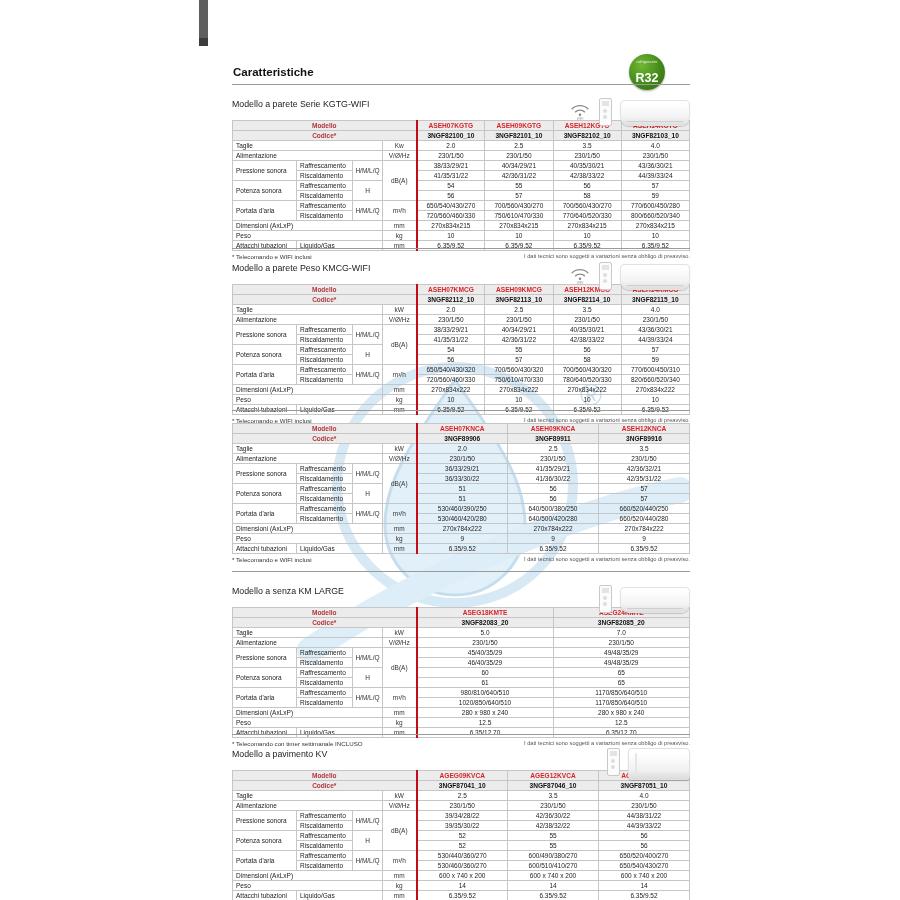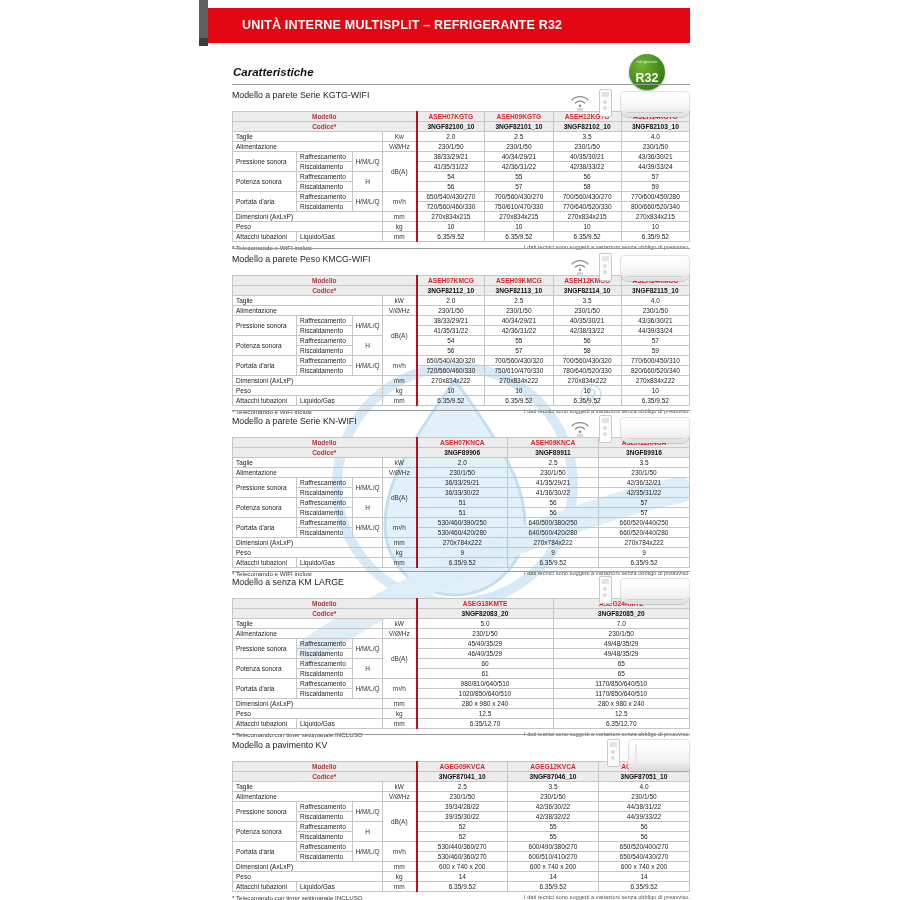--- a/index.html
+++ b/index.html
@@ -6,32 +6,32 @@
   #page{position:relative;width:900px;height:900px;background:#fff;overflow:hidden;
         font-family:"Liberation Sans",sans-serif;}
   
   .spine{position:absolute;left:199px;top:0;width:9px;height:46px;background:#5f5f5f;}
   .spine:after{content:"";position:absolute;left:0;bottom:0;width:9px;height:8px;background:#3c3c3c;}
   .banner{position:absolute;left:208px;top:8px;width:482px;height:35px;background:#e30613;
           color:#fff;font-weight:bold;font-size:12.5px;line-height:35px;padding-left:34px;
           box-sizing:border-box;letter-spacing:.2px;}
   
   .heading{position:absolute;left:233px;top:66px;font-size:11.5px;font-weight:bold;
-           font-style:italic;color:#111;}
+           color:#111;}
   
   .badge{position:absolute;left:629px;top:54px;width:36px;height:36px;border-radius:50%;
          background:radial-gradient(circle at 35% 30%,#72b733,#43891b 55%,#2f6a10);
          color:#fff;display:flex;flex-direction:column;align-items:center;justify-content:center;
          box-shadow:0 1px 2px rgba(0,0,0,.35);gap:8px;}
   .badge .b-top{font-size:3.6px;letter-spacing:.2px;opacity:.9;}
   .badge .b-main{font-size:12.5px;font-weight:bold;line-height:12px;}
   
   .wm{position:absolute;left:250px;top:320px;z-index:0;opacity:.85;}
   
-  .spec{position:absolute;left:232px;width:458px;border-top:1px solid #9a9a9a;padding-top:3px;z-index:1;}
+  .spec{position:absolute;left:232px;width:458px;border-top:1px solid #9a9a9a;padding-top:12px;z-index:1;}
   .sec-head{position:relative;height:23px;}
   .sec-title{font-size:8.8px;color:#222;padding-top:2px;}
   .sec-icons{position:absolute;right:0;top:1px;display:flex;align-items:flex-start;gap:8px;}
   .wifi-wrap{display:flex;flex-direction:column;align-items:center;margin-top:3px;}
   .remote{width:11px;height:26px;background:#fcfcfc;border:1px solid #c9c9c9;border-radius:2px;position:relative;}
   .remote:before{content:"";position:absolute;left:2px;top:2px;right:2px;height:5px;background:#e4e4e4;}
   .remote:after{content:"";position:absolute;left:3px;top:10px;width:4px;height:4px;border-radius:50%;background:#ddd;
                 box-shadow:0 6px 0 #ddd;}
   .wallunit{width:68px;height:24px;background:linear-gradient(180deg,#fff 10%,#f2f2f2 70%,#dedede);
             border:1px solid #e3e3e3;border-radius:4px 4px 9px 9px;box-shadow:0 1px 1px rgba(0,0,0,.18);
@@ -64,21 +64,20 @@
 <div id="page">
 
   <svg class="wm" width="440" height="380" viewBox="0 0 440 380">
     <circle cx="205" cy="165" r="118" fill="none" stroke="#cfe6f4" stroke-width="10"></circle>
     <path d="M205 60 C255 130 275 165 275 205 a70 70 0 0 1 -140 0 C135 165 155 130 205 60 Z" fill="#ddeef9" stroke="#bcd9ec" stroke-width="3"></path>
     <path d="M60 330 C170 255 330 190 430 170" fill="none" stroke="#d8ecf8" stroke-width="26" stroke-linecap="round"></path>
     <text x="330" y="85" font-size="30" fill="#bcd9ec" font-family="Liberation Sans, sans-serif">®</text>
   </svg>
 
   <div class="spine"></div>
-  <div class="banner">UNITÀ INTERNE MULTISPLIT – REFRIGERANTE R32</div>
   <div class="heading">Caratteristiche</div>
   <div class="badge">
     <span class="b-top">refrigerante</span>
     <span class="b-main">R32</span>
   </div>
 
   <section class="spec" style="top:84px">
     <div class="sec-head">
       <div class="sec-title">Modello a parete Serie KGTG-WIFI</div>
       <div class="sec-icons">
@@ -354,35 +353,20 @@
           </tr>
         </tbody>
       </table>
     <div class="sec-foot">
       <span class="fn-left">* Telecomando e WIFI inclusi</span>
       <span class="fn-right">I dati tecnici sono soggetti a variazioni senza obbligo di preavviso.</span>
     </div>
   </section>
 
   <section class="spec" style="top:410px">
-    <div class="sec-head">
-      <div class="sec-title">Modello a parete Serie KN-WIFI</div>
-      <div class="sec-icons">
-        <span class="wifi-wrap">
-          <svg width="22" height="20" viewBox="0 0 24 20">
-            <path d="M3 8 A12.5 12.5 0 0 1 21 8" fill="none" stroke="#8d8d8d" stroke-width="1.5"></path>
-            <path d="M6.6 11.3 A7.6 7.6 0 0 1 17.4 11.3" fill="none" stroke="#8d8d8d" stroke-width="1.5"></path>
-            <circle cx="12" cy="14.2" r="1.4" fill="#8d8d8d"></circle>
-            <text x="12" y="19.3" font-size="3.4" text-anchor="middle" fill="#9a9a9a">WIFI</text>
-          </svg>
-        </span>
-        <span class="remote"></span>
-        <span class="wallunit"></span>
-      </div>
-    </div>
     <table class="spec-tbl">
         <colgroup>
           <col style="width: 64px;">
           <col style="width: 56px;">
           <col style="width: 30px;">
           <col style="width: 34px;">
           <col>
           <col>
           <col>
         </colgroup>

